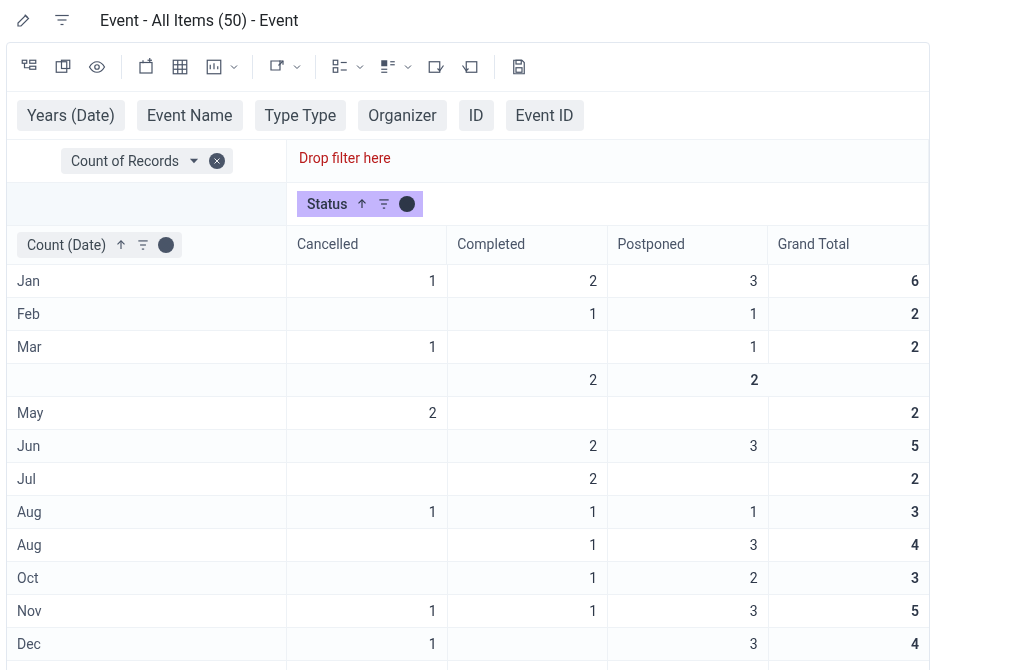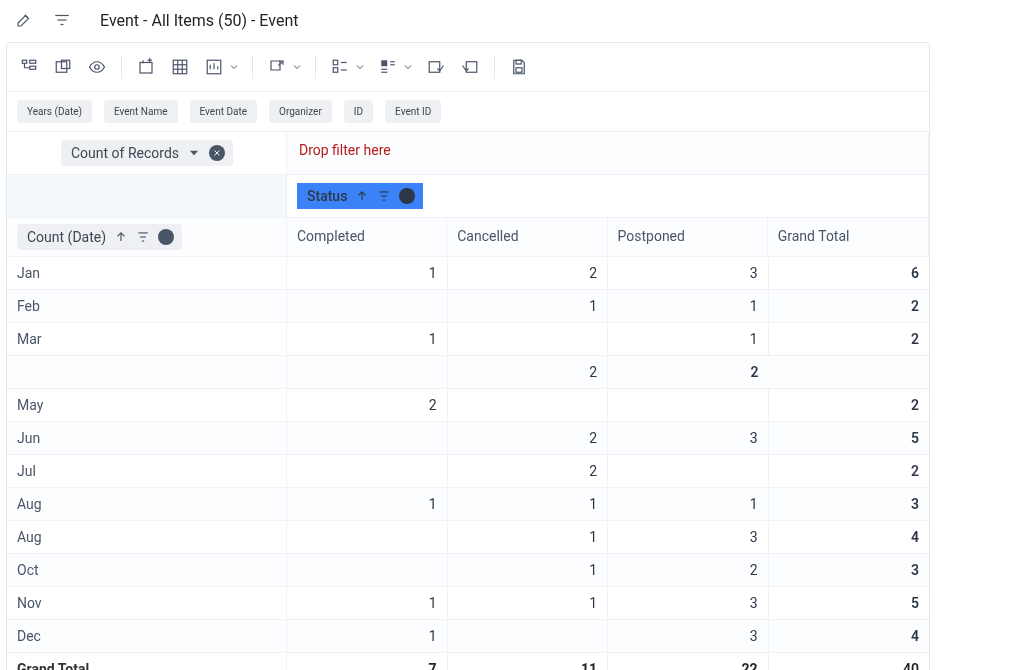--- a/index.html
+++ b/index.html
@@ -20,40 +20,40 @@
 .tb-btn { width:28px; height:28px; border-radius:4px; display:flex; align-items:center; justify-content:center; color:#4a5568; cursor:pointer; }
 .tb-btn svg { width:18px; height:18px; stroke:#4a5568; stroke-width:1.6; fill:none; }
 .tb-btn.flip svg { transform: scaleX(-1); }
 .tb-sep { width:1px; height:24px; background:#e2e8f0; margin:0 4px; }
 .chev-down { width:16px; height:16px; display:flex; align-items:center; justify-content:center; margin-left:-2px; cursor:pointer;}
 .chev-down svg { width:12px; height:12px; stroke:#4a5568; stroke-width:2; fill:none;}
 .tb-group { display:flex; align-items:center; }
 
 
 .chips-row { display:flex; gap:12px; padding:8px 10px; border-bottom:1px solid #eef2f6; }
-.chip { background:#eef0f3; color:#3d4852; border-radius:4px; padding:6px 10px; font-size:10px; cursor:pointer; display:flex; align-items:center; gap:6px;}
+.chip { background:#eef0f3; color:#3d4852; border-radius:4px; padding:6px 10px; font-size:16px; cursor:pointer; display:flex; align-items:center; gap:6px;}
 
 
 .pivot { display:grid; grid-template-columns: 280px 1fr; }
 .cell { border-right:1px solid #eef2f6; border-bottom:1px solid #eef2f6; }
 
 
 .value-cell { padding:8px 10px; display:flex; align-items:flex-start;}
 .value-chip { background:#eef0f3; border-radius:4px; padding:5px 8px 5px 10px; display:flex; align-items:center; gap:8px; color:#3d4852;margin-left:44px; }
 .value-chip svg { width:14px; height:14px; stroke:#4a5568; stroke-width:2; fill:none;}
 .circle-x { width:16px; height:16px; border-radius:50%; background:#4a5568; color:#fff; display:flex; align-items:center; justify-content:center; cursor:pointer;}
 .circle-x svg { width:10px; height:10px; stroke:#fff; stroke-width:2.2; }
 
 
 .filter-cell { padding:10px 12px; color:#b91c1c; background:#fbfdfe; }
 
 
 .col-axis-cell-left { background:#f5f9fc; }
 .col-axis-cell { padding:8px 10px; }
-.status-chip { background:#3b82f6; border-radius:0; padding:5px 8px 5px 10px; display:inline-flex; align-items:center; gap:8px; color:#2d3748; font-weight:500;}
+.status-chip { background:#c4b5fd; border-radius:0; padding:5px 8px 5px 10px; display:inline-flex; align-items:center; gap:8px; color:#2d3748; font-weight:500;}
 .status-chip svg { width:14px; height:14px; stroke:#2d3748; stroke-width:2; fill:none;}
 .status-chip .circle-x { background:#2d3748; }
 
 
 .row-axis-cell { padding:6px 10px; display:flex; align-items:center; background:#fbfdfe;}
 .row-axis-chip { background:#eef0f3; border-radius:4px; padding:5px 8px 5px 10px; display:flex; align-items:center; gap:8px; color:#3d4852;}
 .row-axis-chip svg { width:14px; height:14px; stroke:#4a5568; stroke-width:2; fill:none; }
 
 
 .col-headers { display:grid; grid-template-columns: repeat(3,1fr) 1fr; background:#fbfdfe;}
@@ -217,21 +217,21 @@
             <path d="M5 3h11l3 3v15H5z"></path>
             <rect x="8" y="3" width="7" height="5"></rect>
             <rect x="8" y="13" width="8" height="6"></rect>
           </svg>
         </span>
     </div>
 
     <div class="chips-row">
       <span class="chip">Years (Date)</span>
       <span class="chip">Event Name</span>
-      <span class="chip">Event Date</span>
+      <span class="chip">Type Type</span>
       <span class="chip">Organizer</span>
       <span class="chip">ID</span>
       <span class="chip">Event ID</span>
     </div>
 
     <div class="pivot">
 
       <div class="cell value-cell">
         <span class="value-chip">
           <span>Count of Records</span>
@@ -294,22 +294,22 @@
             </span>
           <span class="circle-x">
               <svg viewBox="0 0 24 24">
                 <path d="M6 6l12 12"></path>
                 <path d="M18 6L6 18"></path>
               </svg>
             </span>
         </span>
       </div>
       <div class="cell col-headers">
+        <div class="col-header">Cancelled</div>
         <div class="col-header">Completed</div>
-        <div class="col-header">Cancelled</div>
         <div class="col-header">Postponed</div>
         <div class="col-header">Grand Total</div>
       </div>
 
       <div class="data-area" id="data-area">
           <div class="data-row">
             <div class="rh">Jan</div>
             <div class="cv">1</div>
             <div class="cv">2</div>
             <div class="cv">3</div>

